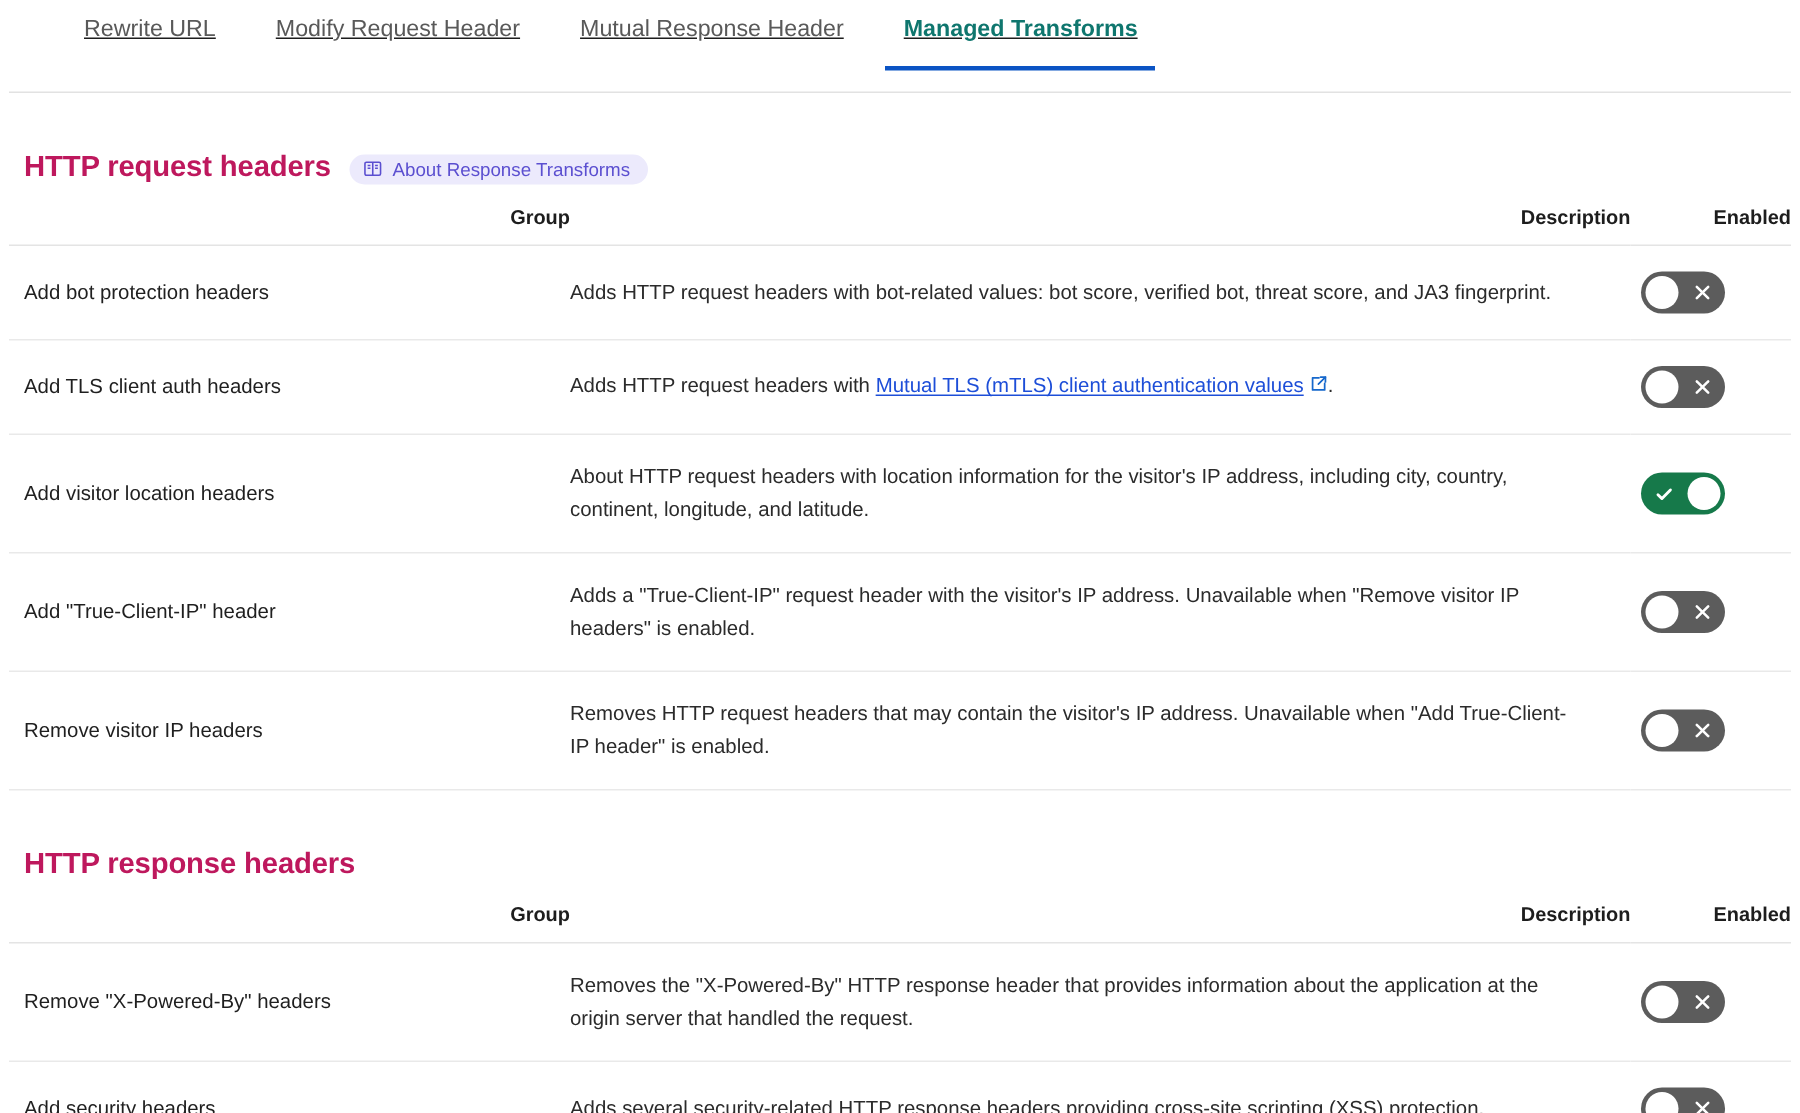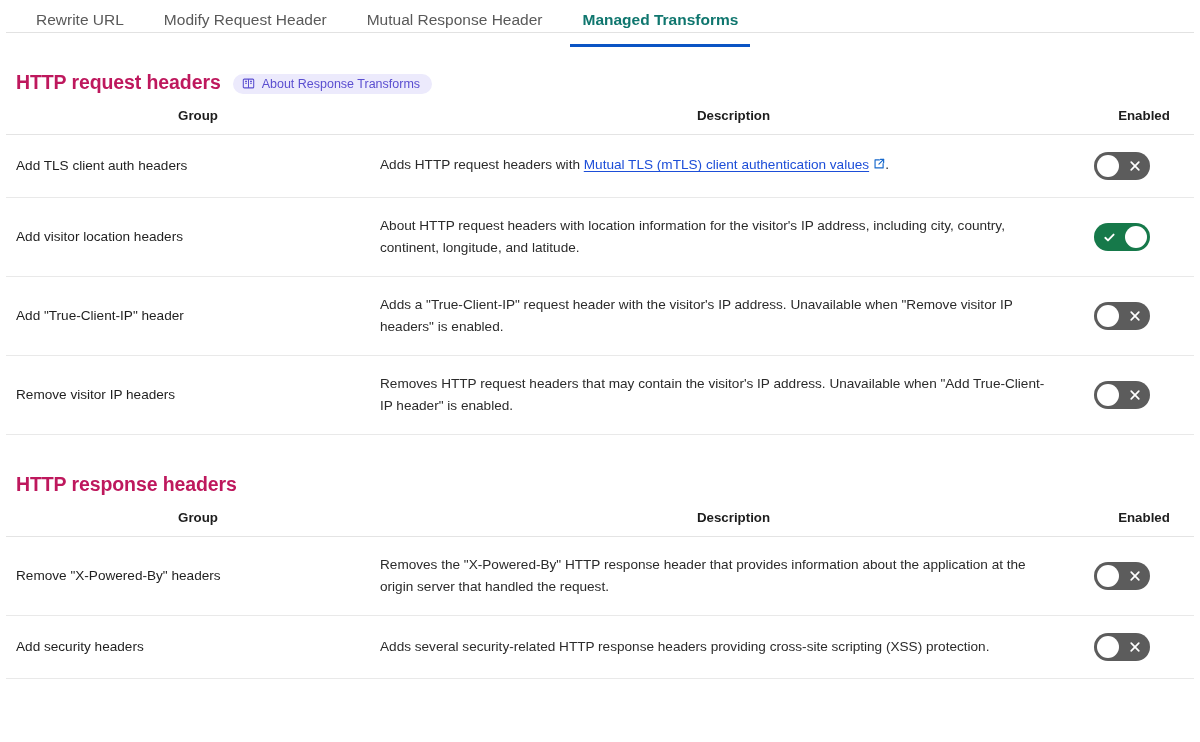--- a/index.html
+++ b/index.html
@@ -8,24 +8,25 @@
     width: 1200px; height: 742px;
     background: #ffffff;
     font-family: "Liberation Sans", sans-serif;
     color: #1d1d1d;
     overflow: hidden;
   }
 
   
   .tabbar {
     position: relative;
-    height: 33px;
+    height: 62px;
     display: flex;
     align-items: flex-start;
-    padding-left: 16px;
+    padding-left: 36px;
+    text-decoration: underline;
   }
   .tabbar::after {
     content: "";
     position: absolute;
     left: 6px; right: 6px; bottom: 0;
     height: 1px;
     background: #e2e2e2;
   }
   .tab {
     position: relative;
@@ -80,21 +81,21 @@
   }
   .about-badge svg { display: block; }
 
   
   .tbl { width: 100%; border-collapse: collapse; table-layout: fixed; }
   .tbl col.c-group { width: 374px; }
   .tbl col.c-desc  { width: 707px; }
   .tbl col.c-enab  { width: 107px; }
 
   .tbl th {
-    text-align: center;
+    text-align: right;
     font-size: 13.3px;
     font-weight: 700;
     color: #1d1d1d;
     padding: 0 0 11px 0;
     border-bottom: 1px solid #e4e4e4;
     vertical-align: bottom;
   }
   .tbl th.th-group { padding-left: 10px; }
   .tbl th.th-enab  { padding-left: 7px; }
 
@@ -195,20 +196,35 @@
       </colgroup>
     <thead>
       <tr>
         <th class="th-group">Group</th>
         <th>Description</th>
         <th class="th-enab">Enabled</th>
       </tr>
     </thead>
     <tbody>
 
+      <tr>
+        <td class="td-group">Add bot protection headers</td>
+        <td class="td-desc">Adds HTTP request headers with bot-related values: bot score, verified bot, threat score, and JA3 fingerprint.</td>
+        <td class="td-enab">
+          <div class="toggle off">
+            <span class="knob"></span>
+            <span class="mark">
+              <svg width="12" height="12" viewBox="0 0 12 12" stroke="#ffffff" stroke-width="1.7" stroke-linecap="round">
+                <line x1="2.2" y1="2.2" x2="9.8" y2="9.8"></line>
+                <line x1="9.8" y1="2.2" x2="2.2" y2="9.8"></line>
+              </svg>
+            </span>
+          </div>
+        </td>
+      </tr>
 
       <tr>
         <td class="td-group">Add TLS client auth headers</td>
         <td class="td-desc"><span>Adds HTTP request headers with </span><a class="desc-link" href="#">Mutual TLS (mTLS) client authentication values</a><span class="ext-icon"><svg width="12" height="12" viewBox="0 0 14 14" fill="none" stroke="#1668cc" stroke-width="1.35" stroke-linecap="round" stroke-linejoin="round">
                 <path d="M7.4 2.2H2.4v9.4h9.4V6.6"></path>
                 <path d="M8.6 1.6h3.8v3.8"></path>
                 <line x1="12.4" y1="1.6" x2="6.9" y2="7.1"></line>
               </svg></span><span>.</span></td>
         <td class="td-enab">
           <div class="toggle off">

